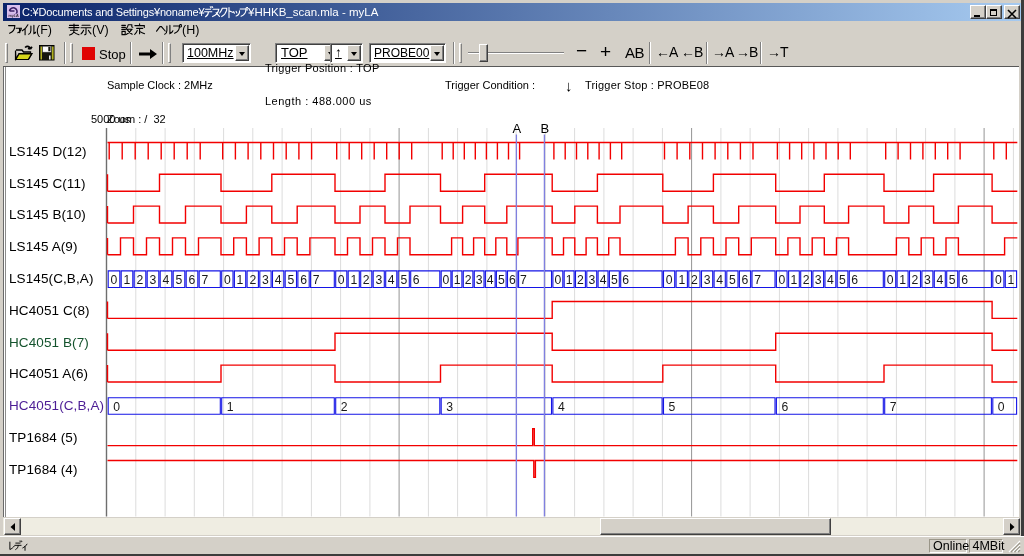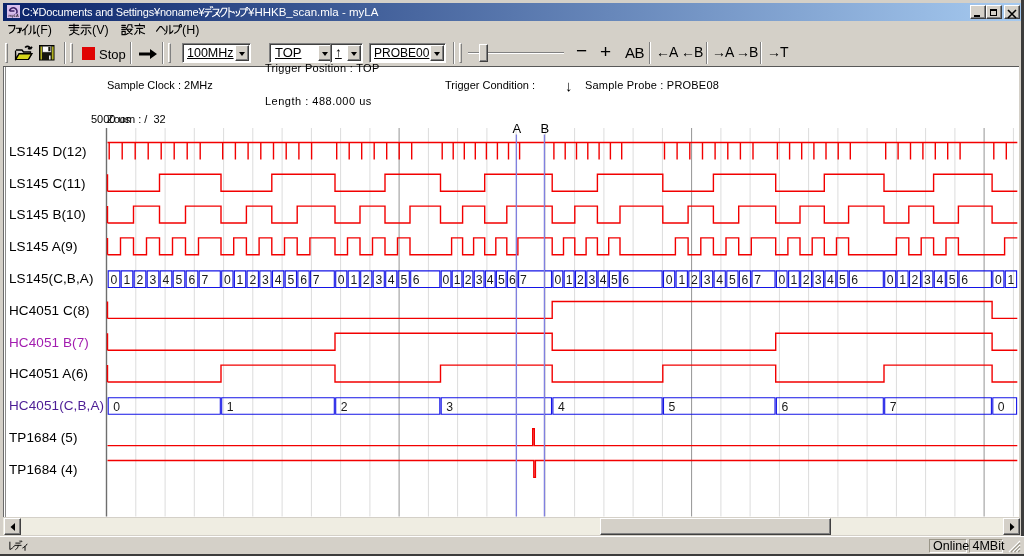--- a/index.html
+++ b/index.html
@@ -145,21 +145,21 @@
 <path d="M1 5.4 h11 v-3.4 l7 5 -7 5 v-3.4 h-11 z" fill="#000"></path>
 </svg>
 <div class="vsep" style="left:162px"></div>
 <div class="grip" style="left:168px"></div>
 <div class="combo" style="left:182px;width:69px">
     <div class="cfield" style="font-size:12.5px"><span style="padding-left:3px">100MHz</span></div>
     <div class="cbtn">
       <span class="carr"></span>
     </div>
   </div>
-<div class="combo" style="left:269px;width:65px">
+<div class="combo" style="left:275px;width:65px">
     <div class="cfield" style="font-size:13px"><span style="padding-left:4px">TOP</span></div>
     <div class="cbtn">
       <span class="carr"></span>
     </div>
   </div>
 <div class="combo" style="left:330px;width:33px">
     <div class="cfield" style="font-size:13.5px"><span style="padding-left:3px">↑</span></div>
     <div class="cbtn">
       <span class="carr"></span>
     </div>
@@ -186,31 +186,31 @@
 <div class="vsep" style="left:760px"></div>
 <div class="tbt" style="left:767px;letter-spacing:-1px">→T</div>
 
 <div style="position:absolute;left:3px;top:66px;width:1016px;height:451px;background:#fff;border-top:1px solid #585858"></div>
 <div style="position:absolute;left:3px;top:67px;width:1px;height:450px;background:#6a6a6a"></div>
 <div style="position:absolute;left:5px;top:67px;width:1px;height:450px;background:#8c8c8c"></div>
 <div class="itx" style="left:107px;top:79px">Sample Clock : 2MHz</div>
 <div class="itx" style="left:265px;top:62px;letter-spacing:.3px">Trigger Position : TOP</div>
 <div class="itx" style="left:445px;top:79px">Trigger Condition :</div>
 <div class="itx" style="left:565px;top:77px;font-size:15px">↓</div>
-<div class="itx" style="left:585px;top:79px;letter-spacing:.2px">Sample Probe : PROBE08</div>
+<div class="itx" style="left:585px;top:79px;letter-spacing:.2px">Trigger Stop : PROBE08</div>
 <div class="itx" style="left:107px;top:113px">Zoom : / &nbsp;32</div>
 <div class="itx" style="left:265px;top:95px;letter-spacing:.5px">Length : 488.000 us</div>
 <div class="itx" style="left:91px;top:112.5px">5000 us</div>
 <div style="position:absolute;left:9px;top:143.7px;font-size:13.5px;letter-spacing:.1px;color:#000">LS145 D(12)</div>
 <div style="position:absolute;left:9px;top:175.5px;font-size:13.5px;letter-spacing:.1px;color:#000">LS145 C(11)</div>
 <div style="position:absolute;left:9px;top:207.3px;font-size:13.5px;letter-spacing:.1px;color:#000">LS145 B(10)</div>
 <div style="position:absolute;left:9px;top:239.1px;font-size:13.5px;letter-spacing:.1px;color:#000">LS145 A(9)</div>
 <div style="position:absolute;left:9px;top:270.9px;font-size:13.5px;letter-spacing:.1px;color:#000">LS145(C,B,A)</div>
 <div style="position:absolute;left:9px;top:302.7px;font-size:13.5px;letter-spacing:.1px;color:#000">HC4051 C(8)</div>
-<div style="position:absolute;left:9px;top:334.5px;font-size:13.5px;letter-spacing:.1px;color:#a21caf">HC4051 B(7)</div>
+<div style="position:absolute;left:9px;top:334.5px;font-size:13.5px;letter-spacing:.1px;color:#14532d">HC4051 B(7)</div>
 <div style="position:absolute;left:9px;top:366.3px;font-size:13.5px;letter-spacing:.1px;color:#000">HC4051 A(6)</div>
 <div style="position:absolute;left:9px;top:398.1px;font-size:13.5px;letter-spacing:.1px;color:#4c1d95">HC4051(C,B,A)</div>
 <div style="position:absolute;left:9px;top:429.9px;font-size:13.5px;letter-spacing:.1px;color:#000">TP1684 (5)</div>
 <div style="position:absolute;left:9px;top:461.7px;font-size:13.5px;letter-spacing:.1px;color:#000">TP1684 (4)</div>
 <svg width="1024" height="556" viewBox="0 0 1024 556" style="position:absolute;left:0;top:0">
     <path d="M135.8 128 V516.5 M165.1 128 V516.5 M194.3 128 V516.5 M223.6 128 V516.5 M252.8 128 V516.5 M282.1 128 V516.5 M311.4 128 V516.5 M340.6 128 V516.5 M369.9 128 V516.5 M428.4 128 V516.5 M457.6 128 V516.5 M486.9 128 V516.5 M516.1 128 V516.5 M545.4 128 V516.5 M574.6 128 V516.5 M603.9 128 V516.5 M633.1 128 V516.5 M662.4 128 V516.5 M720.9 128 V516.5 M750.1 128 V516.5 M779.4 128 V516.5 M808.6 128 V516.5 M837.9 128 V516.5 M867.1 128 V516.5 M896.4 128 V516.5 M925.6 128 V516.5 M954.9 128 V516.5 M1013.4 128 V516.5" stroke="#dcdcdc" stroke-width="1" fill="none"></path>
     <path d="M399.1 128 V516.5 M691.6 128 V516.5 M984.1 128 V516.5" stroke="#949494" stroke-width="1" fill="none"></path>
     <path d="M106.5 128 V516.5" stroke="#6e6e6e" stroke-width="1.4" fill="none"></path>
     <path d="M107.5 142.5 H1017.3 M109.2 142.5 V159.4 M122.2 142.5 V159.4 M135.2 142.5 V159.4 M148.2 142.5 V159.4 M161.2 142.5 V159.4 M174.2 142.5 V159.4 M187.2 142.5 V159.4 M200.2 142.5 V159.4 M222.7 142.5 V159.4 M235.4 142.5 V159.4 M248.1 142.5 V159.4 M260.8 142.5 V159.4 M273.5 142.5 V159.4 M286.2 142.5 V159.4 M298.9 142.5 V159.4 M311.6 142.5 V159.4 M336.7 142.5 V159.4 M349.2 142.5 V159.4 M361.7 142.5 V159.4 M374.2 142.5 V159.4 M386.7 142.5 V159.4 M399.2 142.5 V159.4 M411.7 142.5 V159.4 M442.2 142.5 V159.4 M453.2 142.5 V159.4 M464.3 142.5 V159.4 M475.3 142.5 V159.4 M486.4 142.5 V159.4 M497.4 142.5 V159.4 M508.5 142.5 V159.4 M519.6 142.5 V159.4 M553.9 142.5 V159.4 M565.2 142.5 V159.4 M576.5 142.5 V159.4 M587.8 142.5 V159.4 M599.1 142.5 V159.4 M610.4 142.5 V159.4 M621.7 142.5 V159.4 M664.5 142.5 V159.4 M677.1 142.5 V159.4 M689.8 142.5 V159.4 M702.5 142.5 V159.4 M715.1 142.5 V159.4 M727.8 142.5 V159.4 M740.4 142.5 V159.4 M753 142.5 V159.4 M777.4 142.5 V159.4 M789.6 142.5 V159.4 M801.7 142.5 V159.4 M813.9 142.5 V159.4 M826 142.5 V159.4 M838.2 142.5 V159.4 M850.3 142.5 V159.4 M885.7 142.5 V159.4 M898.1 142.5 V159.4 M910.5 142.5 V159.4 M922.9 142.5 V159.4 M935.3 142.5 V159.4 M947.7 142.5 V159.4 M960.1 142.5 V159.4 M993.8 142.5 V159.4 M1006.3 142.5 V159.4" stroke="#f20000" stroke-width="1.4" fill="none"></path>
     <path d="M107.5 174.3 V191.2 M107.5 191.2 H159.5 V174.3 H221 V191.2 H271.8 V174.3 H335 V191.2 H385 V174.3 H440.5 V191.2 H484.7 V174.3 H552.2 V191.2 H597.4 V174.3 H662.8 V191.2 H713.4 V174.3 H775.7 V191.2 H824.3 V174.3 H884 V191.2 H933.6 V174.3 H992.1 V191.2 H1017.3" stroke="#f20000" stroke-width="1.4" fill="none"></path>

